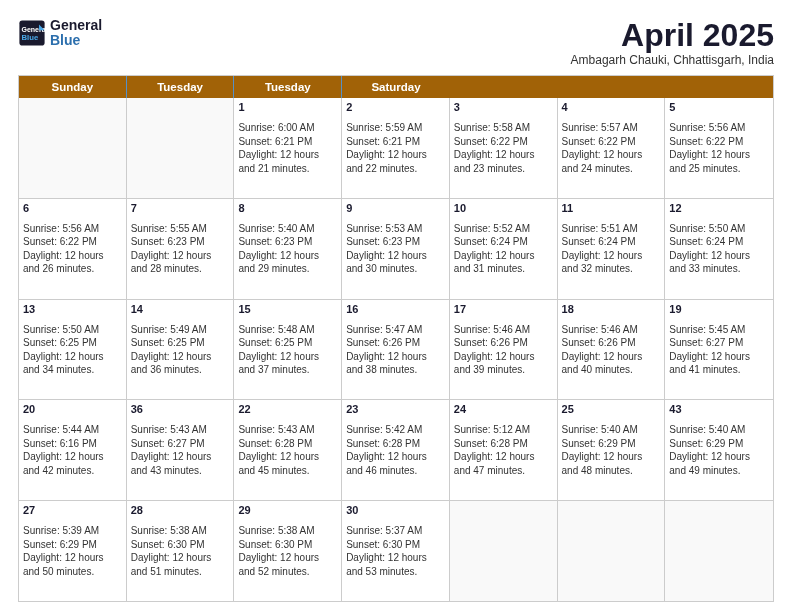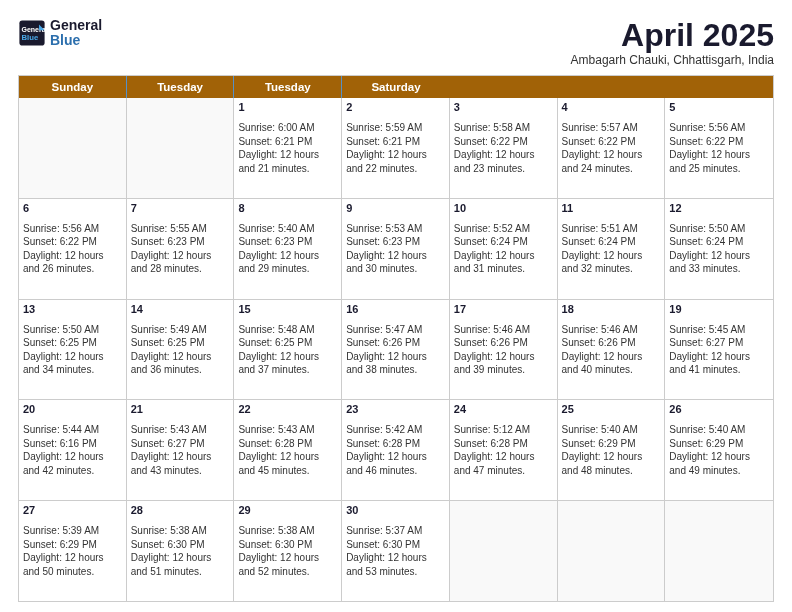--- a/index.html
+++ b/index.html
@@ -254,21 +254,21 @@
           </div>
         </div>
         <div class="cal-row">
           <div class="cal-cell">
             <div class="day-number">20</div>
             <div class="cell-info" style="white-space: pre-line;">Sunrise: 5:44 AM
 Sunset: 6:16 PM
 Daylight: 12 hours and 42 minutes.</div>
           </div>
           <div class="cal-cell">
-            <div class="day-number">21</div>
+            <div class="day-number">36</div>
             <div class="cell-info" style="white-space: pre-line;">Sunrise: 5:43 AM
 Sunset: 6:27 PM
 Daylight: 12 hours and 43 minutes.</div>
           </div>
           <div class="cal-cell">
             <div class="day-number">22</div>
             <div class="cell-info" style="white-space: pre-line;">Sunrise: 5:43 AM
 Sunset: 6:28 PM
 Daylight: 12 hours and 45 minutes.</div>
           </div>
@@ -284,21 +284,21 @@
 Sunset: 6:28 PM
 Daylight: 12 hours and 47 minutes.</div>
           </div>
           <div class="cal-cell">
             <div class="day-number">25</div>
             <div class="cell-info" style="white-space: pre-line;">Sunrise: 5:40 AM
 Sunset: 6:29 PM
 Daylight: 12 hours and 48 minutes.</div>
           </div>
           <div class="cal-cell">
-            <div class="day-number">26</div>
+            <div class="day-number">43</div>
             <div class="cell-info" style="white-space: pre-line;">Sunrise: 5:40 AM
 Sunset: 6:29 PM
 Daylight: 12 hours and 49 minutes.</div>
           </div>
         </div>
         <div class="cal-row">
           <div class="cal-cell">
             <div class="day-number">27</div>
             <div class="cell-info" style="white-space: pre-line;">Sunrise: 5:39 AM
 Sunset: 6:29 PM

